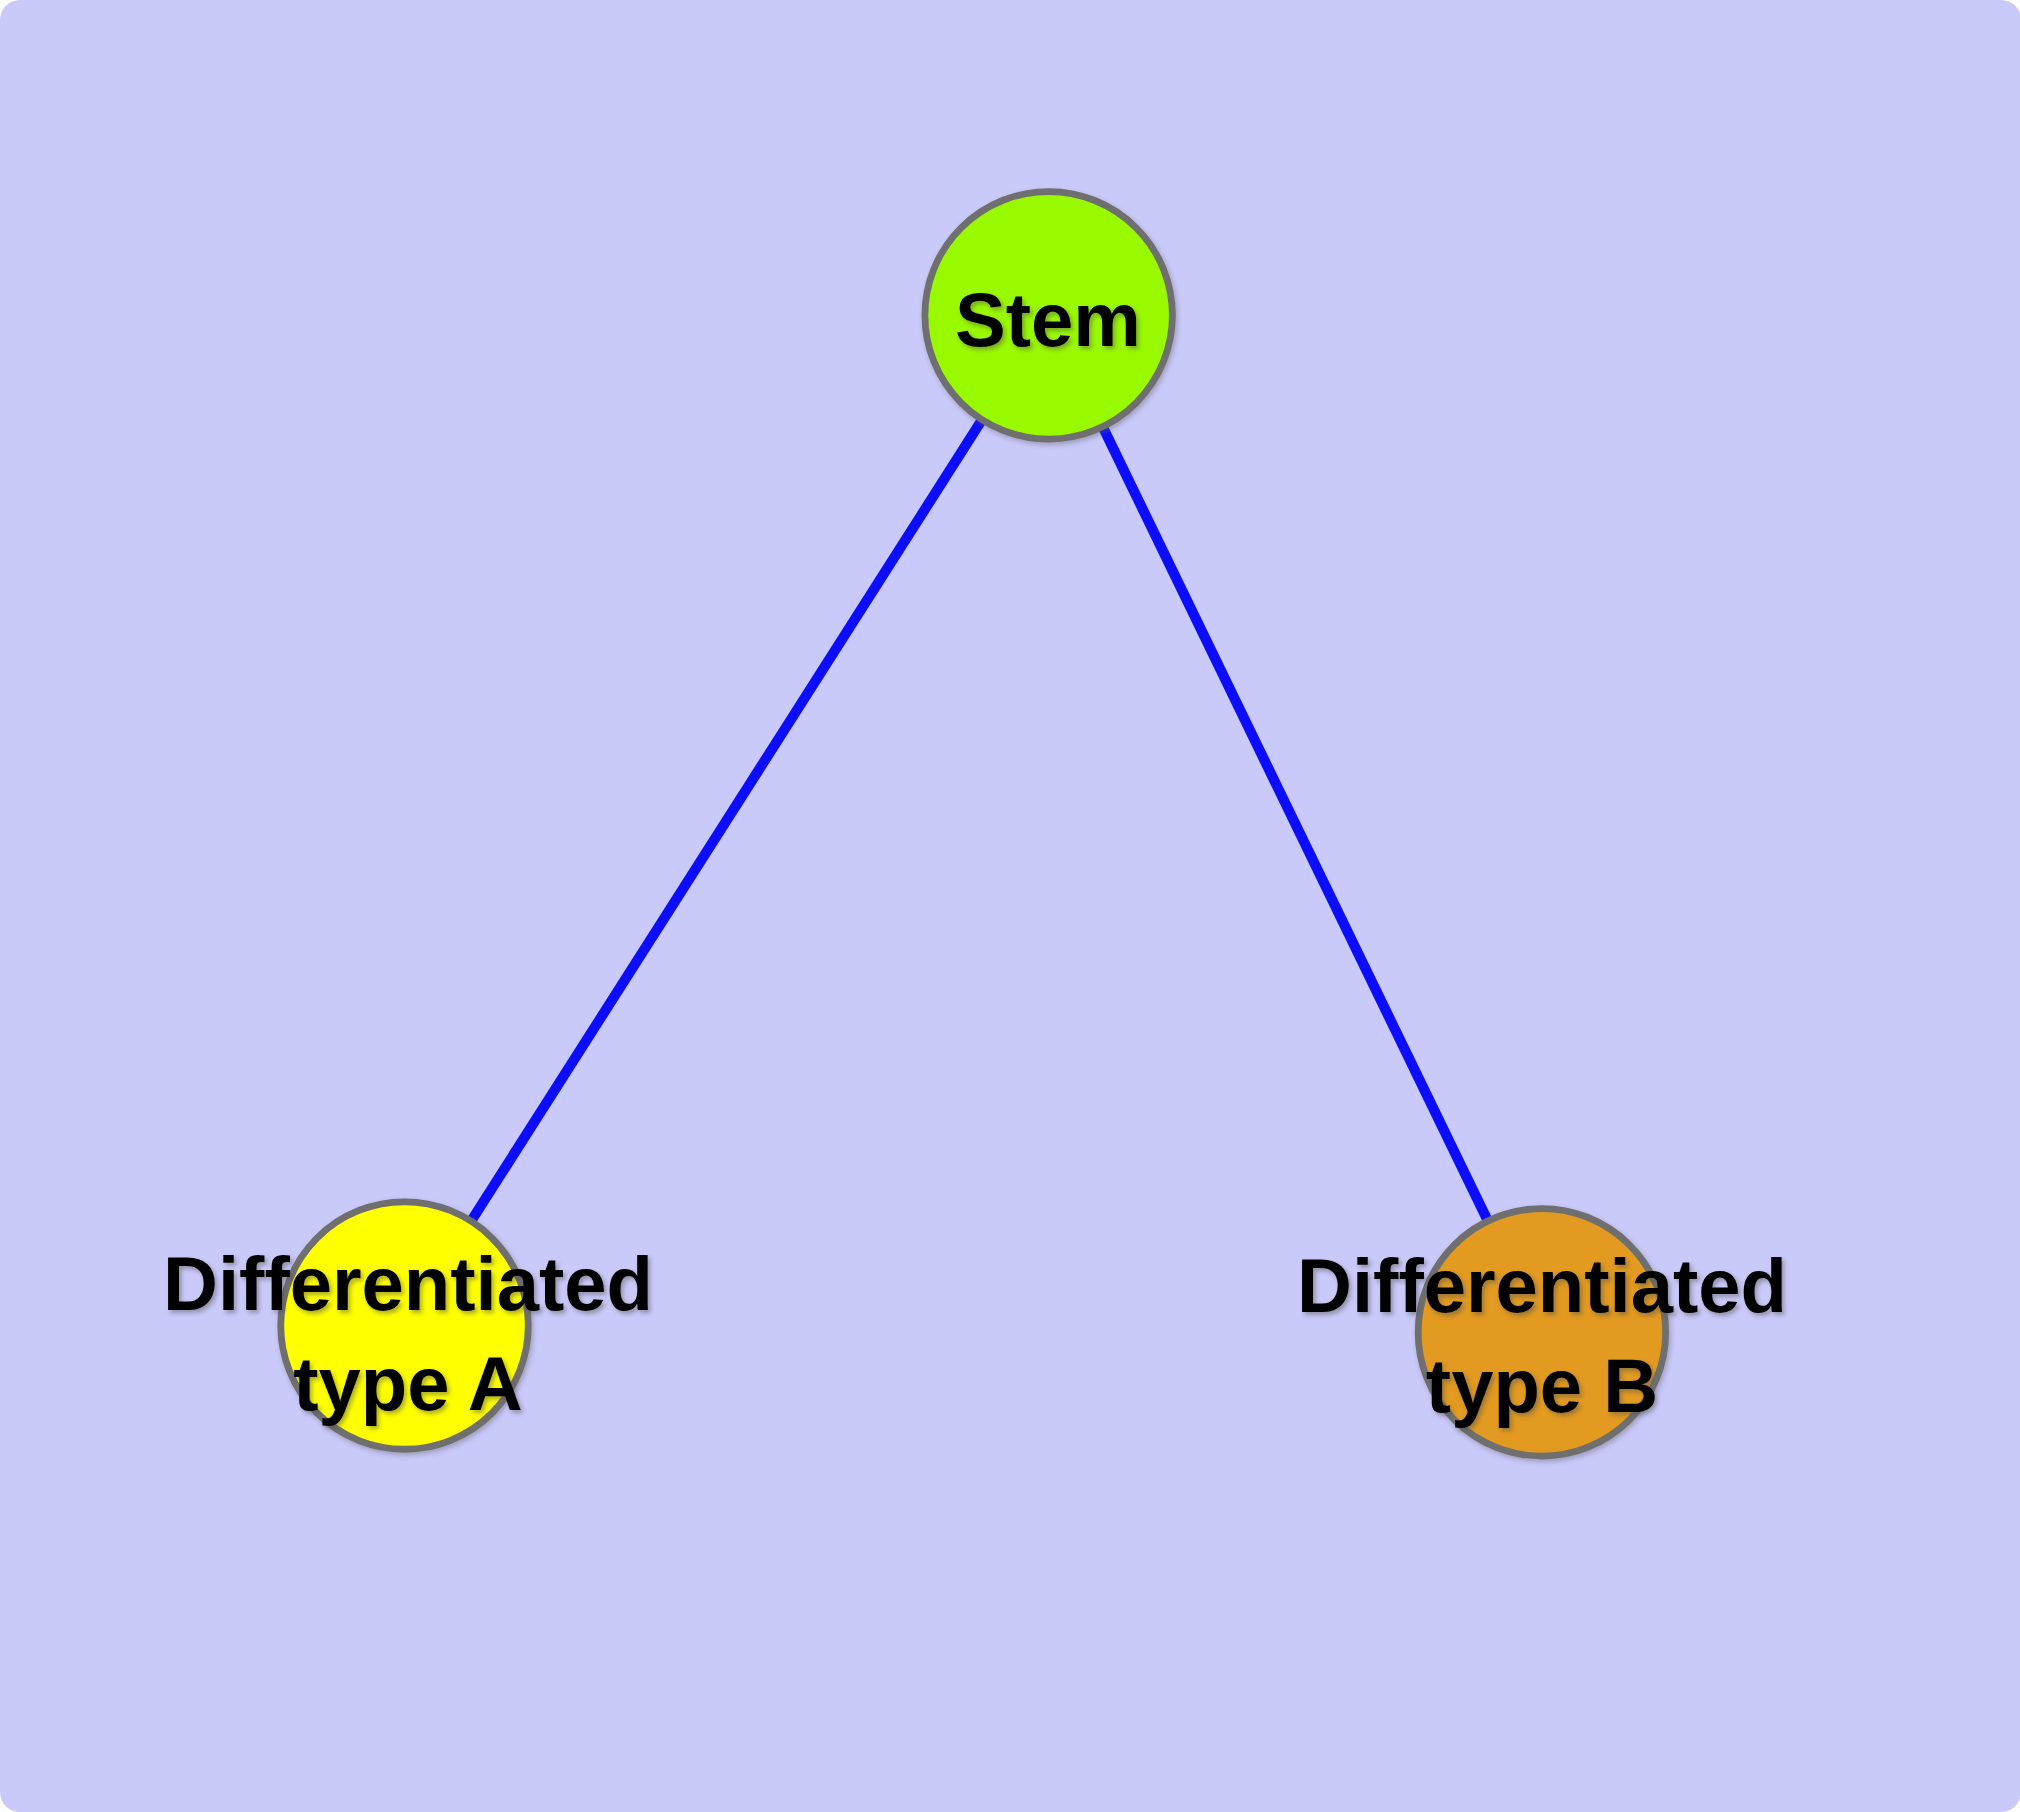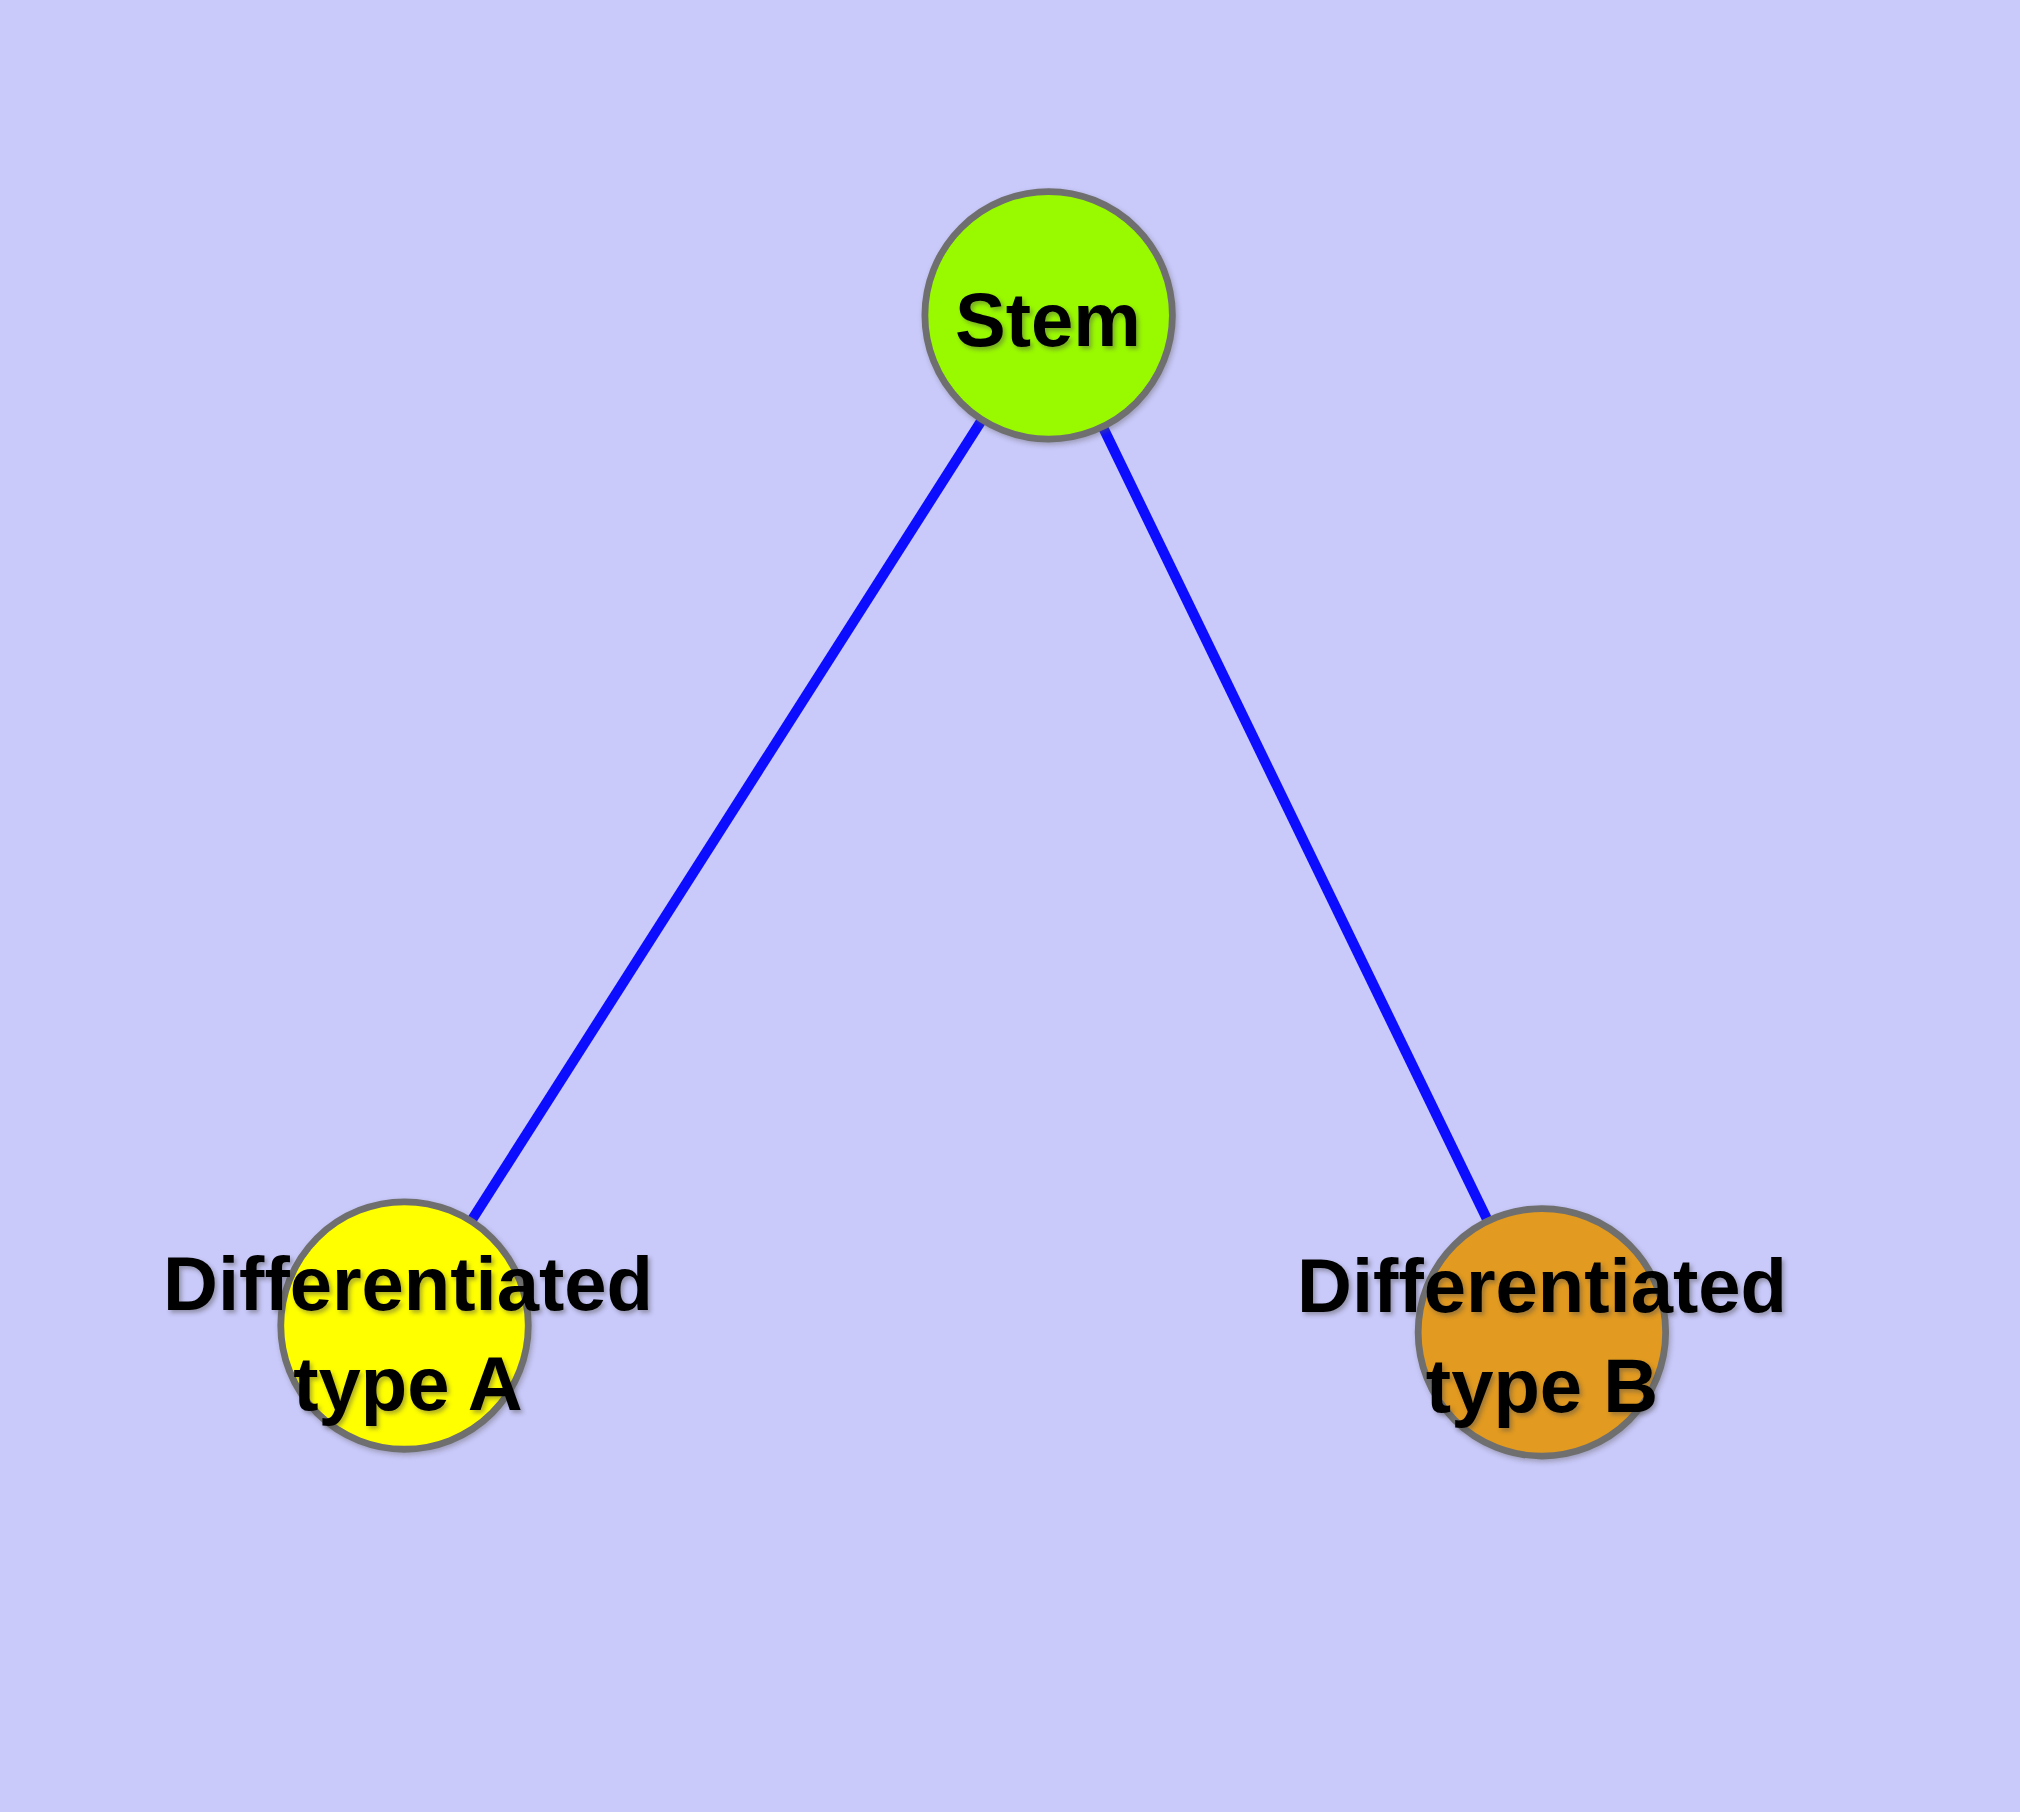--- a/index.html
+++ b/index.html
@@ -45,21 +45,21 @@
     text-align: center;
     white-space: pre-line;
     letter-spacing: 0px;
     text-shadow: 2.5px 3.4px 4.2px rgba(80,80,80,0.45);
     pointer-events: none;
   }
 </style>
 </head>
 <body>
 
-<div class="canvas" data-bind-style="background-color:canvas.background_color" style="background-color: rgb(201, 201, 250);">
+<div class="canvas" data-bind-style="background-color:canvas.background_color" style="background-color: rgb(201, 201, 250); border-radius: 20px;">
 
   <svg class="graph-svg" viewBox="0 0 2384 2138" xmlns="http://www.w3.org/2000/svg">
 
     <line class="edge" x1="1237" y1="372" x2="477" y2="1564" stroke="#0C0CFF"></line>
 
     <line class="edge" x1="1237" y1="372" x2="1819" y2="1572" stroke="#0C0CFF"></line>
 
     <circle class="node" cx="1237" cy="372" r="146" fill="#99FA00" stroke="#6F6F6F"></circle>
 
     <circle class="node" cx="477" cy="1564" r="146" fill="#FFFF00" stroke="#6F6F6F"></circle>

